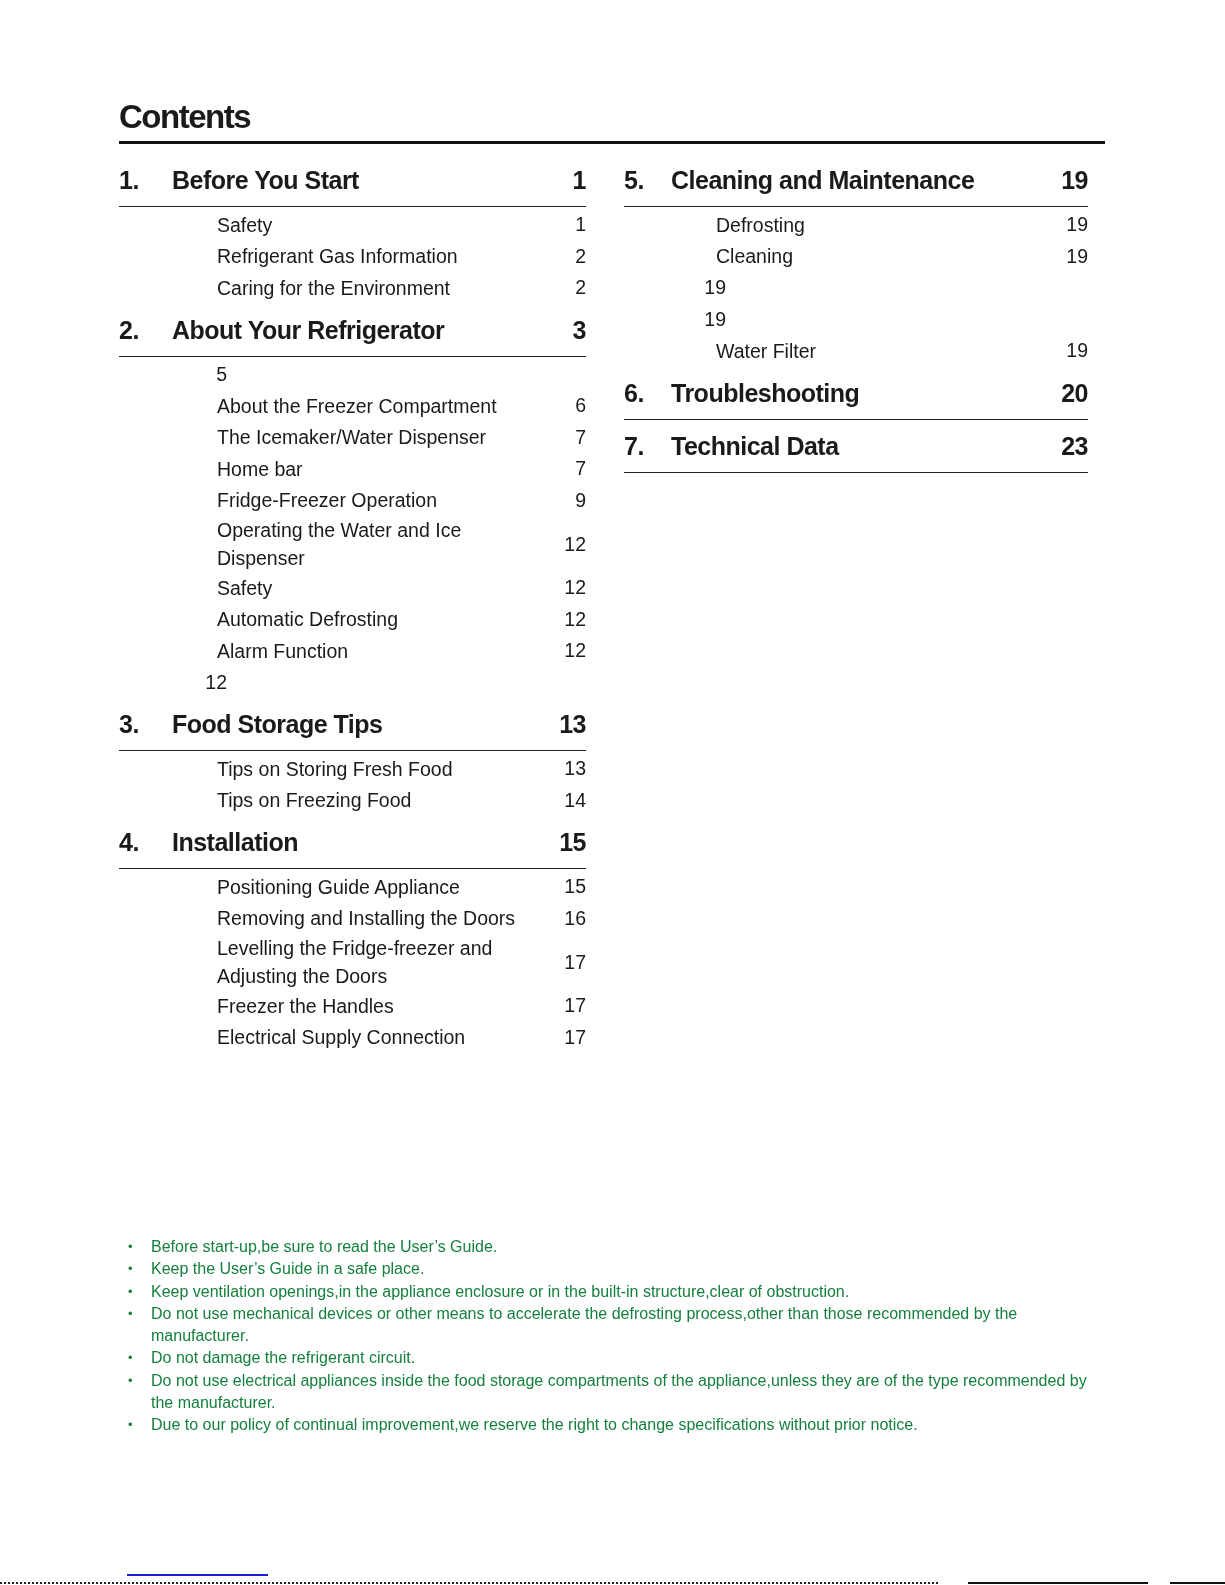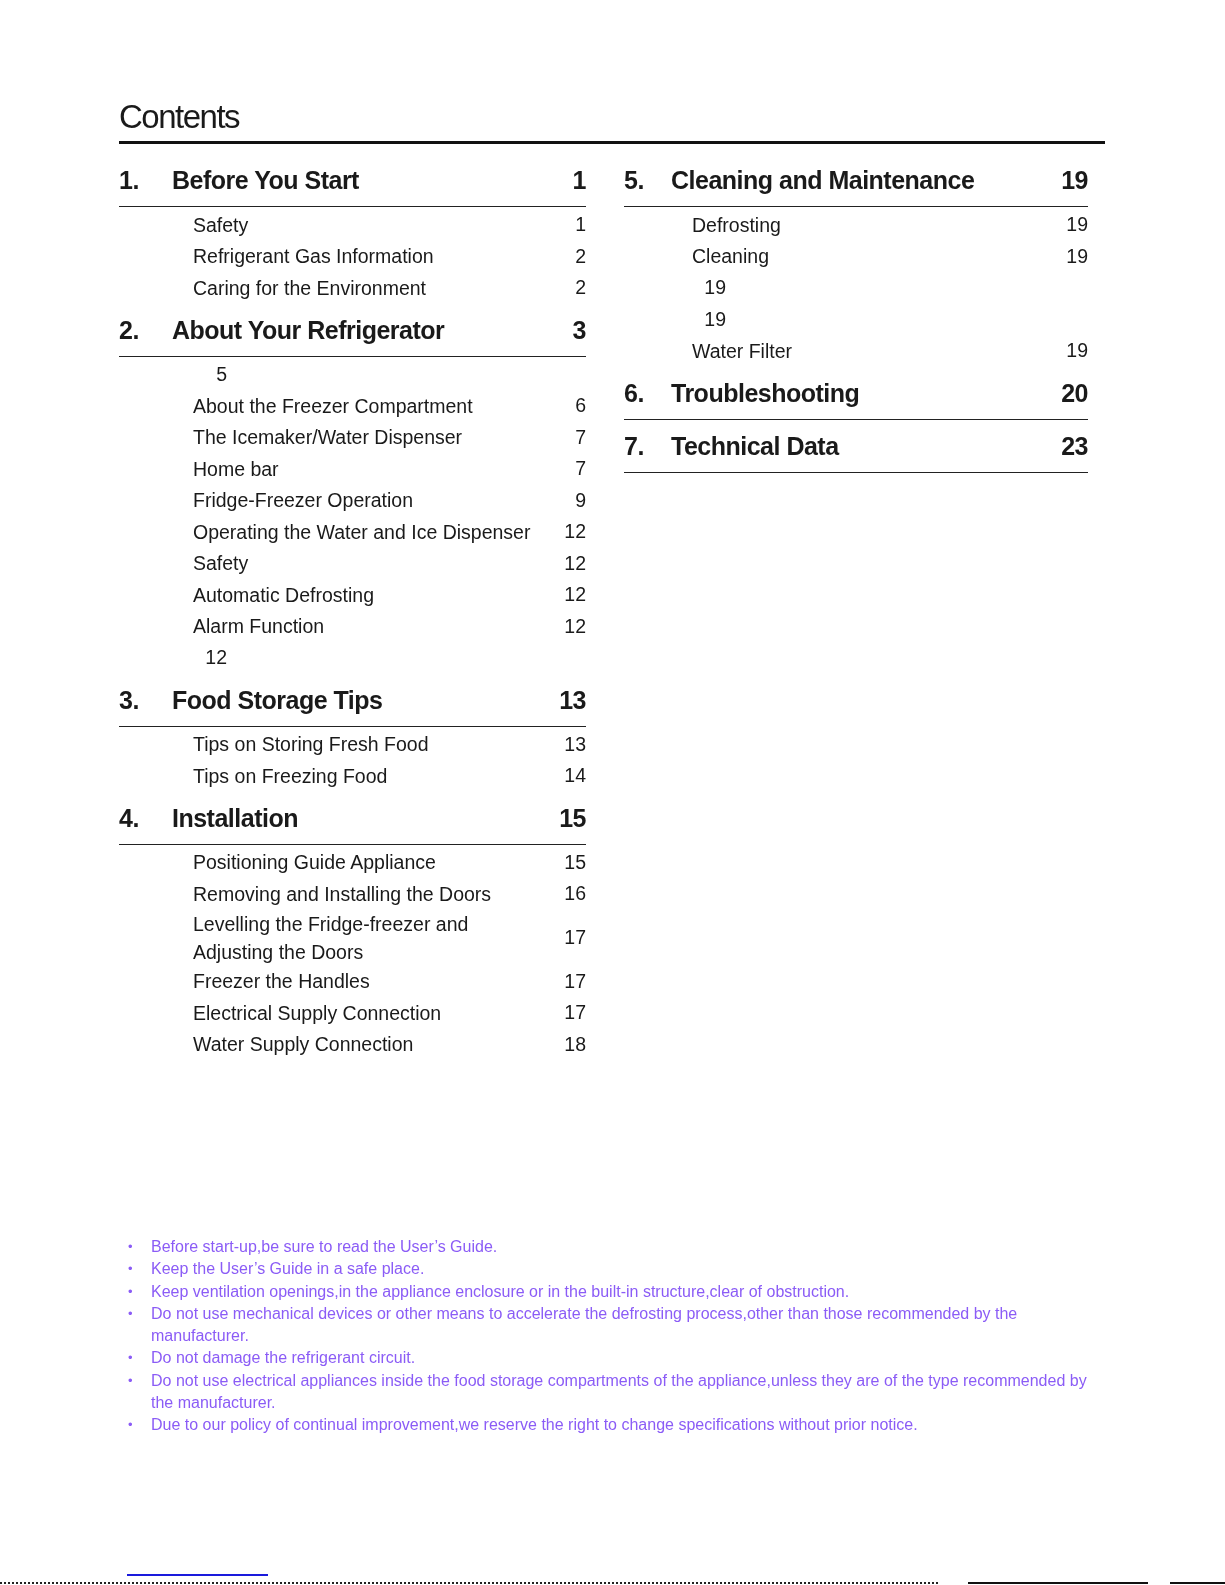--- a/index.html
+++ b/index.html
@@ -1,41 +1,41 @@
 <!DOCTYPE html>
 <html><head>
 <meta charset="utf-8">
 <style>
   html, body { margin: 0; padding: 0; background: #ffffff; }
   body { width: 1225px; height: 1585px; position: relative; overflow: hidden;
          font-family: "Liberation Sans", sans-serif; color: #1a1a1a; }
-  .title { position: absolute; left: 119px; top: 98px; font-size: 33px; font-weight: normal;
+  .title { position: absolute; left: 119px; top: 98px; font-size: 33px; font-weight: bold;
            letter-spacing: -1.5px; margin: 0; }
   .title-rule { position: absolute; left: 119px; top: 141px; width: 986px; height: 3px; background: #111; }
 
   .col { position: absolute; top: 166px; }
   .col-left { left: 119px; width: 467px; }
   .col-right { left: 624px; width: 464px; }
 
   .section { margin: 0; }
   .sec-head { display: flex; align-items: baseline; height: 40px; border-bottom: 1.5px solid #222;
               font-size: 25px; font-weight: bold; letter-spacing: -0.5px; }
   .sec-num { width: 53px; }
   .col-right .sec-num { width: 47px; }
   .sec-title { flex: 1; }
   .sec-page { text-align: right; }
   .items { list-style: none; margin: 0; padding: 2px 0 0 0; }
   .item { display: flex; align-items: center; min-height: 31.5px; font-size: 19.5px; padding-left: 74px; }
   .col-right .item { padding-left: 68px; }
-  .item .it-label { flex: 1; line-height: 28px; }
+  .item .it-label { flex: 1; line-height: 28px; margin-left: 24px; }
   .item .it-page { width: 34px; text-align: right; }
   .gap { height: 12px; }
 
   .notes { position: absolute; left: 128px; top: 1236px; width: 960px; list-style: none; margin: 0; padding: 0;
-           font-size: 16px; line-height: 22.3px; color: #8b5cf6; }
+           font-size: 16px; line-height: 22.3px; color: #15803d; }
   .notes li { position: relative; padding-left: 23px; }
   .notes li::before { content: "\2022"; position: absolute; left: 0; top: 0; font-size: 13px; }
 
   .footer-link { position: absolute; left: 127px; top: 1574px; width: 141px; height: 2px; background: #1a1adc; }
   .footer-dots { position: absolute; left: 0; top: 1582px; width: 940px; height: 2px;
                  background: repeating-linear-gradient(90deg, #222 0 2px, #fff 2px 4px); }
   .footer-seg1 { position: absolute; left: 968px; top: 1582px; width: 180px; height: 2px; background: #111; }
   .footer-seg2 { position: absolute; left: 1170px; top: 1582px; width: 55px; height: 2px; background: #111; }
 </style>
 </head>
@@ -152,24 +152,20 @@
           <span class="it-label">Levelling the Fridge-freezer and Adjusting  the Doors</span>
           <span class="it-page">17</span>
         </li>
         <li class="item">
           <span class="it-label">Freezer the Handles</span>
           <span class="it-page">17</span>
         </li>
         <li class="item">
           <span class="it-label">Electrical Supply Connection</span>
           <span class="it-page">17</span>
-        </li>
-        <li class="item">
-          <span class="it-label">Water Supply Connection</span>
-          <span class="it-page">18</span>
         </li>
       </ul>
     </section>
   </div>
 <div class="col col-right" id="col-right">
     <section class="section">
       <div class="sec-head">
         <span class="sec-num">5.</span>
         <span class="sec-title">Cleaning and Maintenance</span>
         <span class="sec-page">19</span>

